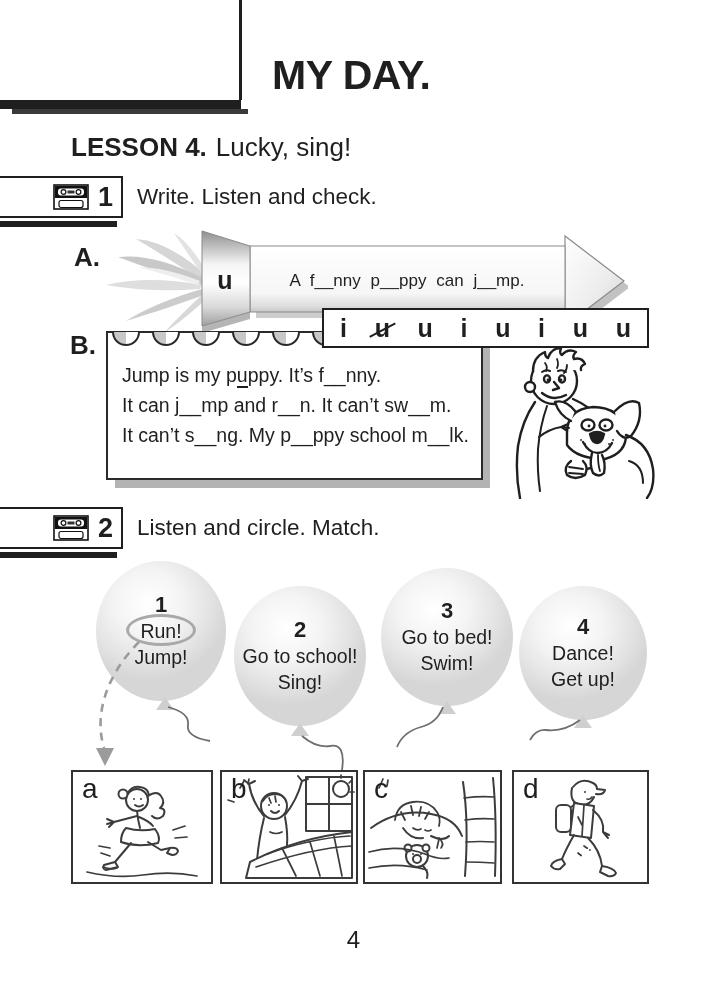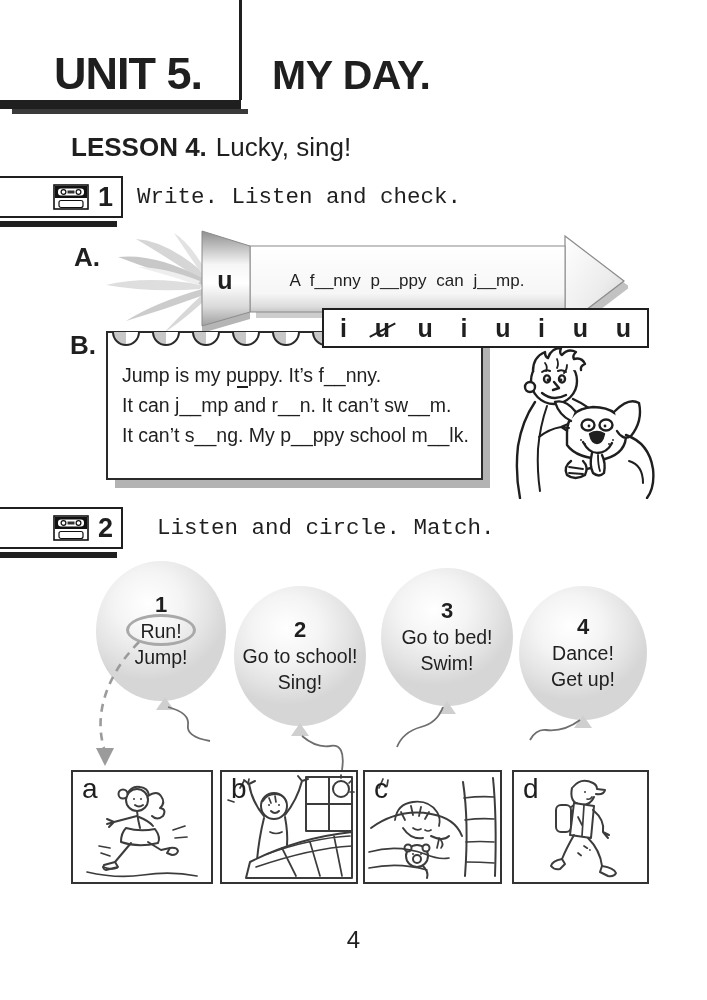--- a/index.html
+++ b/index.html
@@ -21,22 +21,22 @@
   .lesson b{margin-right:9px;}
 
   
   .ex-box{left:0;width:123px;height:42px;background:#fff;border:2.5px solid #1f1f1f;border-left:none;
     box-sizing:border-box;display:flex;align-items:center;justify-content:flex-end;gap:9px;
     padding-right:8px;z-index:4;}
   .ex-box.e1{top:176px;} .ex-box.e2{top:507px;}
   .ex-shadow{left:0;width:117px;height:6px;background:#1f1f1f;z-index:4;}
   .ex-shadow.e1{top:221px;} .ex-shadow.e2{top:552px;}
   .ex-num{font-size:27px;font-weight:700;}
-  .ex-instr{left:137px;font-size:22.5px;font-family:Liberation Mono, monospace;}
-  .ex-instr.e1{top:184px;} .ex-instr.e2{top:515px;margin-left:20px;}
+  .ex-instr{left:137px;font-size:22.5px;}
+  .ex-instr.e1{top:184px;} .ex-instr.e2{top:515px;}
 
   
   .label-a{left:74px;top:242px;font-size:26px;font-weight:700;}
   .label-b{left:70px;top:330px;font-size:26px;font-weight:700;}
   .banner-svg{left:98px;top:223px;z-index:1;}
   .arrow-letter{left:202px;top:266px;width:46px;text-align:center;font-size:25px;font-weight:700;z-index:2;}
   .arrow-sentence{left:254px;top:252px;width:306px;height:58px;display:flex;align-items:center;justify-content:center;
     font-size:17px;word-spacing:0.3em;z-index:2;white-space:nowrap;}
 
   
@@ -80,21 +80,20 @@
   .pic svg{position:absolute;left:0;top:0;}
 
   .page-num{left:0;top:926px;width:707px;text-align:center;font-size:24px;}
 </style>
 </head>
 <body>
 
 <div class="page">
 
   <div class="abs unit-box"></div>
-  <div class="abs unit-title">UNIT 5.</div>
   <div class="abs unit-bar"></div>
   <div class="abs unit-bar-shadow"></div>
   <div class="abs book-title">MY DAY.</div>
   <div class="abs lesson">
     <b>LESSON 4.</b><span>Lucky, sing!</span>
   </div>
 
   <div class="abs ex-box e1">
     <svg width="36" height="26" viewBox="0 0 36 26">
       <rect x="1" y="1" width="34" height="24" fill="#fff" stroke="#111" stroke-width="1.6"></rect>

